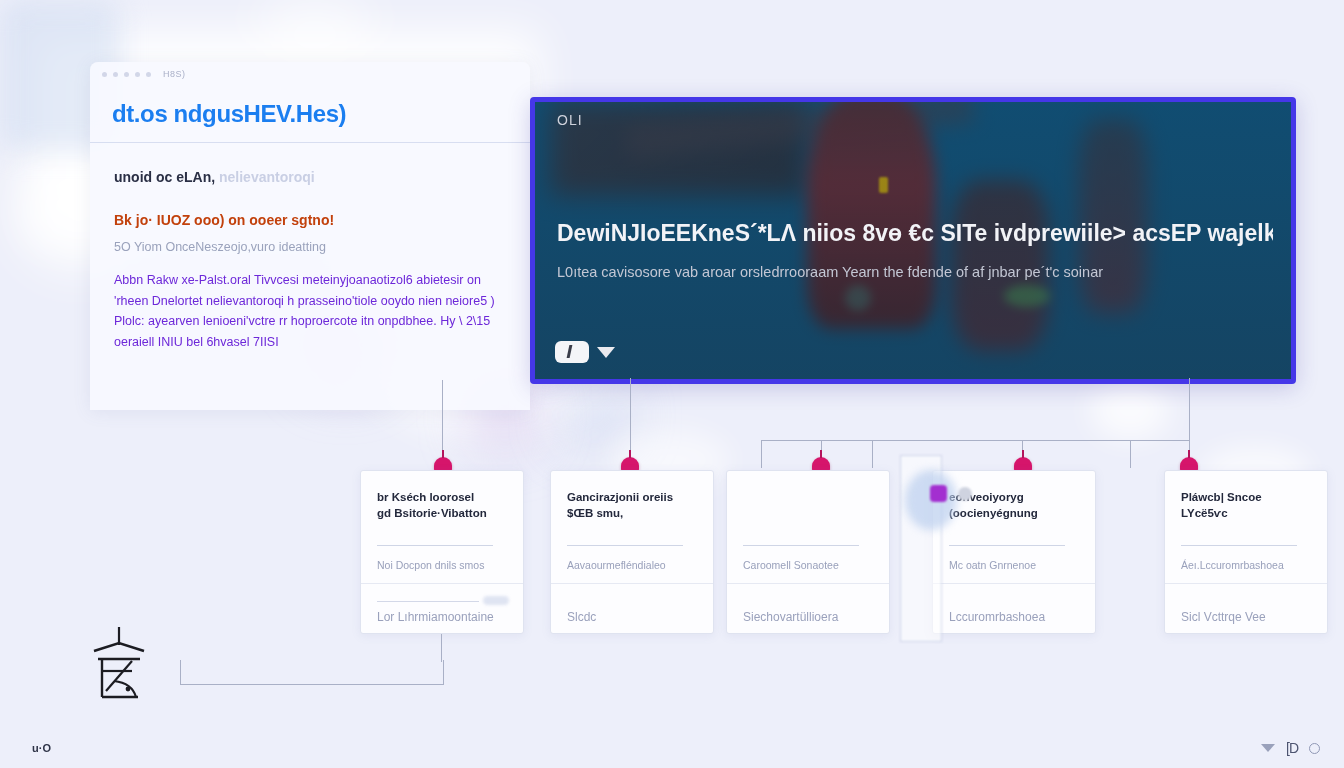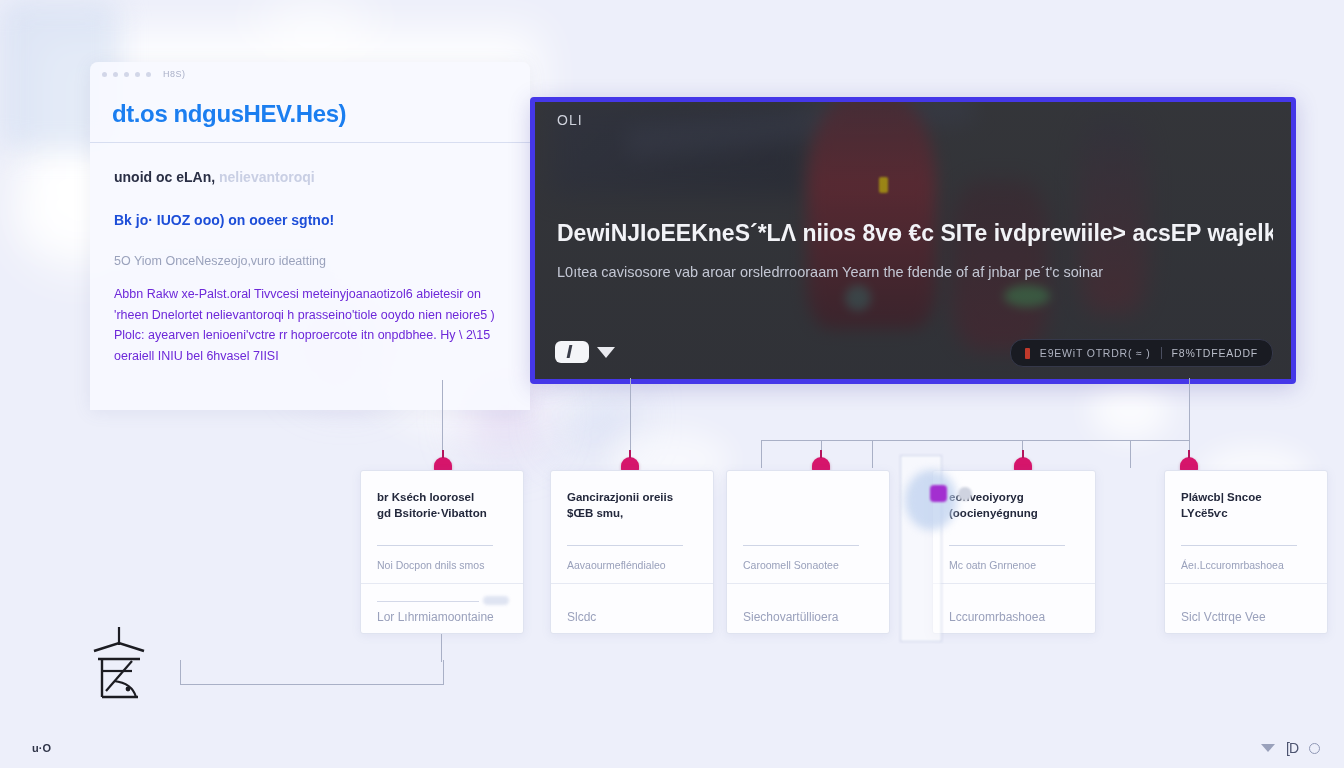--- a/index.html
+++ b/index.html
@@ -40,29 +40,29 @@
   .brandbar{height:56px;display:flex;align-items:center;padding:0 22px;
             border-bottom:1px solid rgba(190,200,230,.55);}
   .brand{
     font-size:24px;font-weight:bold;color:#1b7ef0;letter-spacing:-.4px;
     filter:blur(.45px);white-space:nowrap;
   }
 
   .win-body{padding:26px 24px 0 24px;}
   .w-line1{font-size:14px;font-weight:bold;color:#2a2f45;filter:blur(.5px);margin-bottom:27px;}
   .w-line1 .muted{color:#c9cfe4;font-weight:bold;}
-  .w-line2{font-size:14px;font-weight:bold;color:#1d4ed8;filter:blur(.5px);margin-bottom:26px;}
+  .w-line2{font-size:14px;font-weight:bold;color:#c2410c;filter:blur(.5px);margin-bottom:12px;}
   .w-line3{font-size:12.5px;color:#9aa2bc;filter:blur(.55px);margin-bottom:16px;}
   .w-para{font-size:12.5px;line-height:1.65;color:#6d28d9;filter:blur(.55px);}
 
   
   .hero{
     position:absolute;left:530px;top:97px;width:756px;height:277px;
     border:5px solid #4537e8;border-radius:4px;
-    background:#404040;overflow:hidden;
+    background:#0369a1;overflow:hidden;
     box-shadow:0 4px 22px rgba(60,50,160,.22);
   }
   .hero-media{position:absolute;inset:0;overflow:hidden;}
   .hm-a{position:absolute;left:36%;top:-4%;width:17%;height:86%;border-radius:40% 40% 18% 18%;
         background:linear-gradient(180deg,#5d3038,#8d2a33 40%,#571e25);filter:blur(8px);opacity:.88;}
   .hm-b{position:absolute;left:55%;top:28%;width:13%;height:62%;border-radius:30%;
         background:linear-gradient(180deg,#4a2d33,#6e2630);filter:blur(10px);opacity:.7;}
   .hm-c{position:absolute;left:72%;top:6%;width:9%;height:70%;border-radius:26%;
         background:linear-gradient(180deg,#3c3a46,#7a2b33);filter:blur(11px);opacity:.6;}
   .hm-d{position:absolute;left:2%;top:0%;width:34%;height:34%;
@@ -213,26 +213,20 @@
 
   <div class="hero-badge">OLI</div>
   <div class="hero-head">DewiNJIoEEKneS´*LΛ niios  8vɵ €c SITe ivdprewiile&gt; acsEP wajelkelut.</div>
   <div class="hero-sub">L0ıtea cavisosore vab aroar orsledrrooraam Yearn the fdende of af jnbar pe´t'c soinar</div>
 
   <div class="hero-ctrl">
     <span class="ctrl-logo"></span>
     <span class="ctrl-caret"></span>
   </div>
 
-  <div class="hero-pill">
-    <span class="pill-dot"></span>
-    <span class="pill-a">E9EWiT OTRDR( ≈ )</span>
-    <span class="pill-sep"></span>
-    <span class="pill-b">F8%TDFEADDF</span>
-  </div>
 </div>
 
 <div class="tree">
 
   <div class="vline" style="left:442px;top:380px;height:88px;"></div>
   <div class="vline" style="left:630px;top:378px;height:90px;"></div>
 
   <div class="hline" style="left:761px;top:440px;width:428px;"></div>
   <div class="vline" style="left:761px;top:440px;height:28px;"></div>
   <div class="vline" style="left:821px;top:440px;height:28px;"></div>

